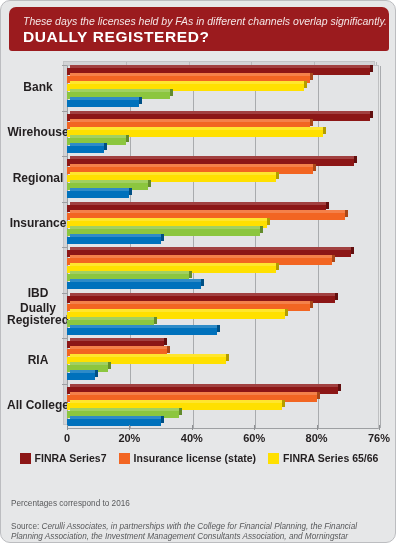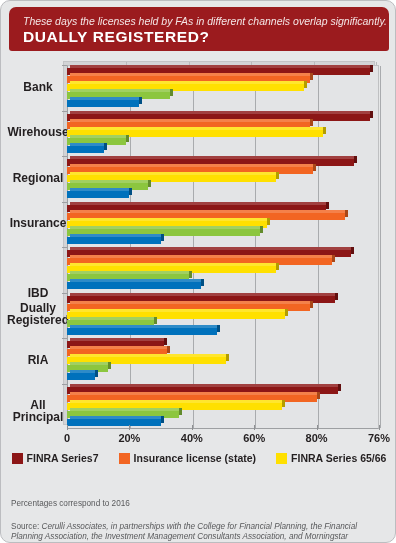--- a/index.html
+++ b/index.html
@@ -136,21 +136,21 @@
   
   #legend {
     position: absolute;
     left: 0; top: 451px;
     width: 396px;
   }
   .legend-row {
     display: flex;
     justify-content: center;
     align-items: center;
-    gap: 20px;
+    gap: 12px;
     margin-bottom: 4px;
   }
   .legend-item {
     display: flex;
     align-items: center;
     white-space: nowrap;
   }
   .legend-swatch {
     width: 11px; height: 11px;
     margin-right: 4px;
@@ -224,21 +224,21 @@
           <div>IBD</div>
         </div>
         <div class="ylabel" style="top: 246.25px;">
           <div>Dually</div>
           <div>Registered</div>
         </div>
         <div class="ylabel" style="top: 297.75px;">
           <div>RIA</div>
         </div>
         <div class="ylabel" style="top: 343.25px;">
-          <div>All Principal</div>
+          <div>All College</div>
         </div>
       </div>
     <div id="bars-layer">
         <div style="position: absolute; left: 61px; top: 8px; width: 5px; height: 1px; background: rgb(157, 159, 162);"></div>
         <div class="bar" title="Bank — FINRA Series7: 97%" style="left: 66px; top: 11.05px; width: 302.64px;">
           <div class="face" style="background: rgb(140, 22, 22);"></div>
           <div class="cap" style="background: rgb(98, 15, 15);"></div>
           <div class="top" style="background: rgb(161, 64, 64);"></div>
         </div>
         <div class="bar" title="Bank — Insurance license (state): 78%" style="left: 66px; top: 19.05px; width: 243.36px;">

